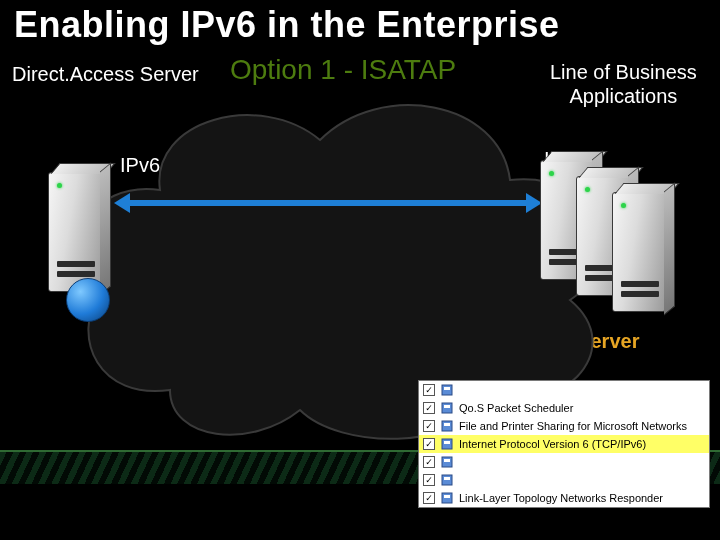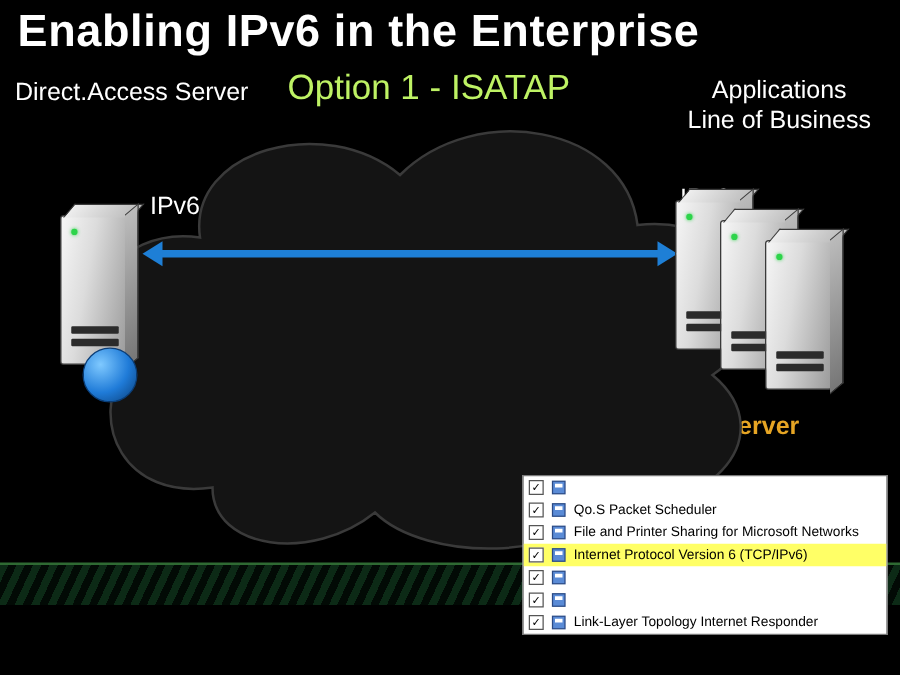--- a/index.html
+++ b/index.html
@@ -19,21 +19,21 @@
     font-weight: 700;
     color: #fff;
     letter-spacing: 0.5px;
   }
   .subtitle {
     position: absolute;
     top: 54px;
     left: 230px;
     font-size: 28px;
     font-weight: 400;
-    color: #bef264;
+    color: #4d7c0f;
   }
   .da-label {
     position: absolute;
     top: 62px;
     left: 12px;
     font-size: 20px;
     color: #fff;
     text-align: left;
     line-height: 1.2;
   }
@@ -247,22 +247,22 @@
 </svg>
 
 <div class="title">Enabling IPv6 in the Enterprise</div>
 <div class="subtitle">Option 1 - ISATAP</div>
 
 <div class="da-label">
   <div>Direct.Access Server</div>
 </div>
 
 <div class="lob-label">
+  <div>Line of Business</div>
   <div>Applications</div>
-  <div>Line of Business</div>
 </div>
 
 <div class="ipv6-left">IPv6</div>
 <div class="ipv4-center">IPv4</div>
 <div class="ipv6-right">IPv6</div>
 
 <div class="arrow"></div>
 
 <div class="server server-left">
   <div class="server-body">
@@ -356,18 +356,18 @@
       </span>
     </div>
     <div class="net-row">
       <span class="cb">✓</span>
       <span class="nicon">
         <svg width="14" height="14" viewBox="0 0 14 14">
           <rect x="2" y="2" width="10" height="10" fill="#5a8bd6" stroke="#2a4a86"></rect>
           <rect x="4" y="4" width="6" height="3" fill="#fff"></rect>
         </svg>
       </span>
-      <span>Link-Layer Topology Internet Responder</span>
+      <span>Link-Layer Topology Networks Responder</span>
     </div>
   </div>
 
 <div class="band"></div>
 <div class="foot"></div>
 
 </body></html>

